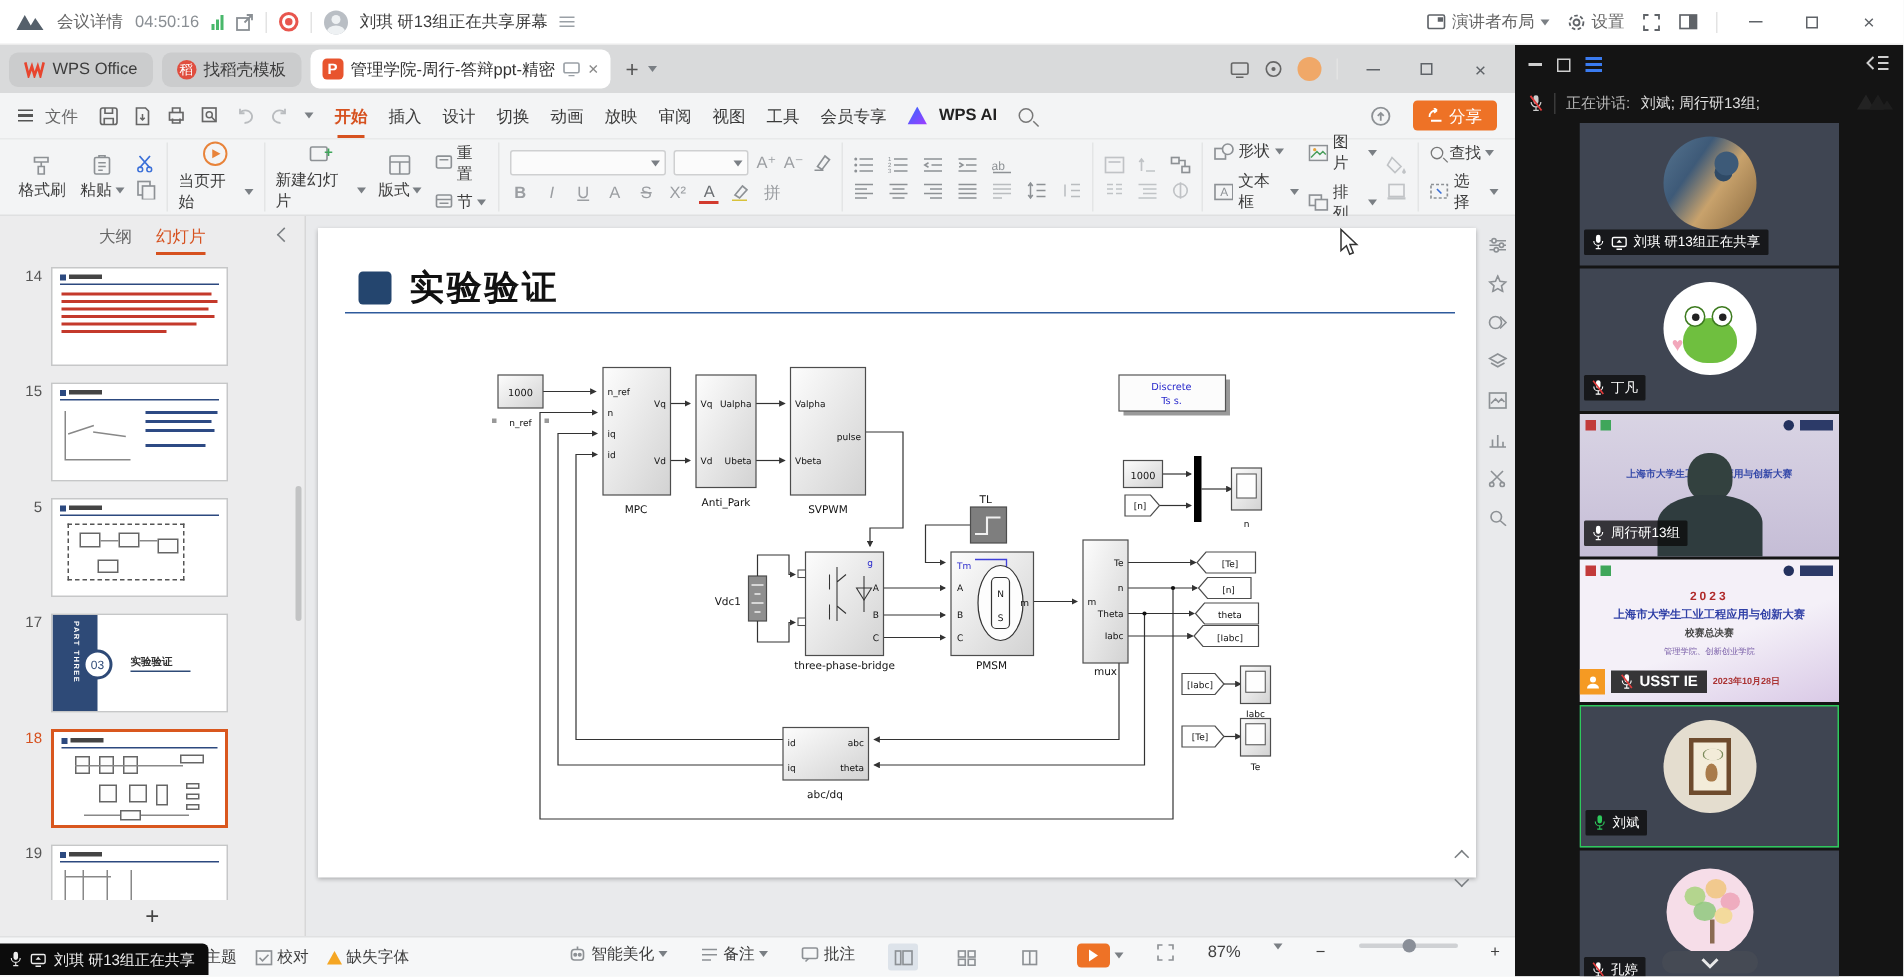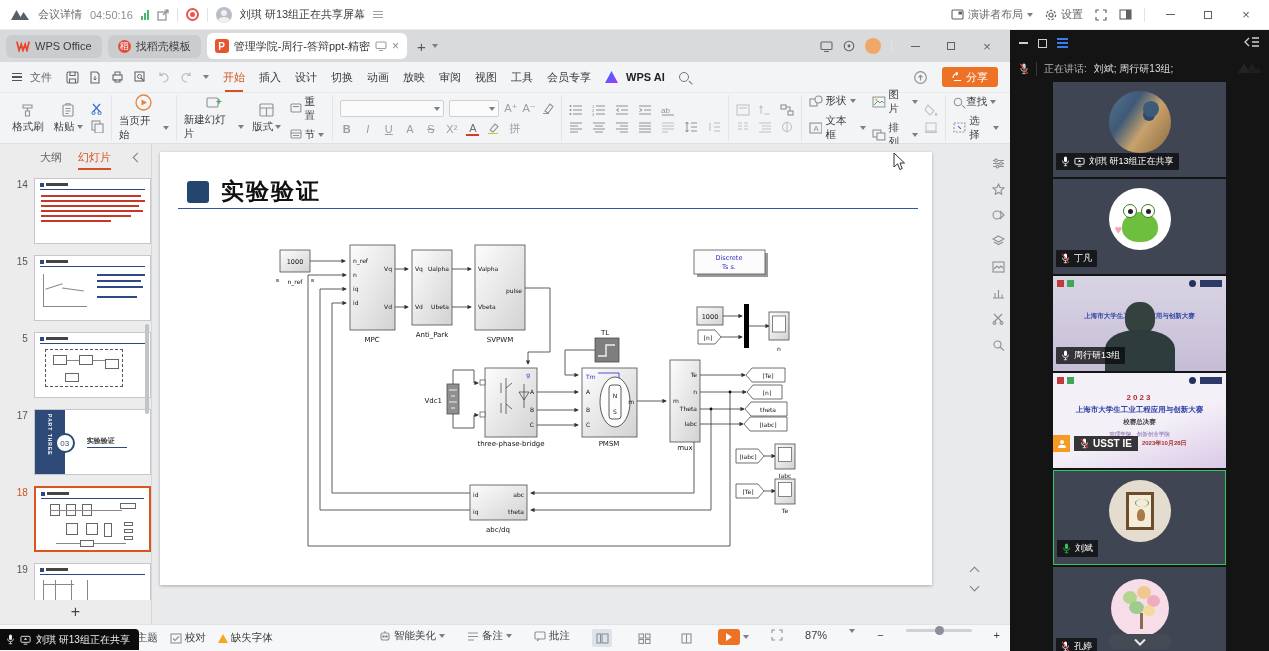--- a/index.html
+++ b/index.html
@@ -34,21 +34,21 @@
   .wlogo{width:14px;height:12px}
   .plogo{width:14px;height:14px;border-radius:3px;background:#e8542e;color:#fff;font-weight:bold;font-size:10px;display:flex;align-items:center;justify-content:center}
   .dlogo{width:13px;height:13px;border-radius:50%;background:#e04e3f;color:#fff;font-size:9px;display:flex;align-items:center;justify-content:center}
   .x-ic{color:#8a8a8a;font-size:12px;line-height:1}
   .tb-right{margin-left:auto;display:flex;align-items:center;gap:10px;padding-right:4px;color:#555}
   .av-orange{width:16px;height:16px;border-radius:50%;background:#f0a868}
   .caret{width:0;height:0;border-left:3.5px solid transparent;border-right:3.5px solid transparent;border-top:4px solid #7a7f84;display:inline-block}
 
   .menubar{height:30px;display:flex;align-items:center;gap:14px;padding:0 12px;background:#f3f4f5;flex:none}
   .mtab{color:#3a3a3a;cursor:default}
-  .mtab.active{color:#d6511f;font-weight:normal;position:relative}
+  .mtab.active{color:#d6511f;font-weight:bold;position:relative}
   .mtab.active:after{content:"";position:absolute;left:2px;right:2px;bottom:-7px;height:2px;background:#d6511f}
   .mico{display:flex;align-items:center;gap:8px;color:#666}
   .hbars{display:flex;flex-direction:column;gap:2px}
   .hbars i{width:10px;height:1.2px;background:#555}
   .sharebtn{background:#ee7226;color:#fff;border-radius:3px;height:20px;display:flex;align-items:center;gap:4px;padding:0 10px;font-size:11px}
   .searchic{width:10px;height:10px;border:1.4px solid #777;border-radius:50%;position:relative}
   .searchic:after{content:"";position:absolute;left:8px;top:9px;width:5px;height:1.4px;background:#777;transform:rotate(45deg)}
 
   .ribbon{height:52px;background:#f3f4f5;border-top:1px solid #e8e9ea;border-bottom:1px solid #dfe0e1;display:flex;align-items:stretch;padding:2px 4px;flex:none}
   .rg{display:flex;align-items:center;gap:6px;padding:0 7px;border-right:1px solid #e4e5e6}
@@ -57,21 +57,21 @@
   .rcol{display:flex;flex-direction:column;gap:5px;justify-content:center}
   .fsel{width:104px;height:17px;border:1px solid #cfd0d1;background:#fbfbfb;border-radius:2px;display:flex;align-items:center;justify-content:flex-end;padding:0 3px}
   .fsel.sm{width:50px}
   .fbtn{font-size:11px;color:#9b9ea2;min-width:13px;text-align:center}
   .fbtn b{font-weight:bold}
   .grayic{stroke:#8d9195;fill:none;stroke-width:1.1}
   .lightic{stroke:#c0c3c6;fill:none;stroke-width:1.1}
 
   .content{flex:1;display:flex;min-height:0}
   
-  .lpanel{width:152px;background:#ececed;border-right:1px solid #d7d7d8;display:flex;flex-direction:column;position:relative}
+  .lpanel{width:204px;background:#ececed;border-right:1px solid #d7d7d8;display:flex;flex-direction:column;position:relative}
   .lphead{height:26px;display:flex;align-items:center;justify-content:center;gap:16px;position:relative;font-size:11px}
   .lphead .outline{color:#666}
   .lphead .slides{color:#d6511f;position:relative}
   .lphead .slides:after{content:"";position:absolute;left:0;right:0;bottom:-5px;height:2px;background:#d6511f}
   .collapse{position:absolute;right:10px;color:#888;font-size:11px}
   .thumbs{flex:1;overflow:hidden;padding-top:8px}
   .trow{display:flex;margin-bottom:11px}
   .tnum{width:28px;text-align:right;margin-right:6px;color:#555;font-size:10px;padding-top:1px}
   .trow.sel .tnum{color:#d6511f}
   .thumb{width:118px;height:66px;background:#fff;border:1px solid #c6c7c8;position:relative;overflow:hidden}
@@ -140,21 +140,21 @@
   .pc-right{margin-left:auto}
   .speakrow{height:26px;display:flex;align-items:center;gap:7px;padding:0 9px;color:#b9b9b9;font-size:10px;flex:none;position:relative}
   .speakrow .vsep{background:#3a3a3a}
   .wm{position:absolute;right:6px;top:4px;opacity:.6}
   .tiles{width:173px;margin:0 auto;flex:1;overflow:hidden}
   .tile{height:95px;margin-bottom:2px;background:#3f4552;position:relative;overflow:hidden}
   .tile.vid{background:linear-gradient(180deg,#d9d4e4 0%,#cfc8dd 55%,#c5bdd6 100%)}
   .tile.slidebg{background:linear-gradient(160deg,#f4f0f8 55%,#d9c9e6 100%)}
   .tile.active{border:1.5px solid #2ec95c}
   .tlabel{position:absolute;left:3px;bottom:7px;background:rgba(12,12,12,.78);color:#fff;font-size:9px;display:flex;align-items:center;gap:4px;padding:2px 5px;border-radius:1px;white-space:nowrap;max-width:166px}
-  .tlabel.nolf{left:0;bottom:16px;background:transparent;padding:0}
+  .tlabel.nolf{left:0;bottom:5px;background:transparent;padding:0}
   .lpill{background:rgba(12,12,12,.82);display:flex;align-items:center;gap:4px;padding:2px 6px}
   .orangebox{width:17px;height:17px;background:#f59a23;display:flex;align-items:center;justify-content:center}
   .redtxt{color:#a33;font-size:6px;font-weight:bold}
   .circav{width:62px;height:62px;border-radius:50%;margin:9px auto 0;position:relative;overflow:hidden}
   .av-anime{background:linear-gradient(125deg,#56748f 0%,#3e5a78 32%,#c8a26c 58%,#8a6a40 100%)}
   .av-anime:after{content:"";position:absolute;left:34px;top:10px;width:16px;height:16px;border-radius:50%;background:#3d5a78;box-shadow:-2px 6px 0 -2px #2f4a66}
   .av-frog{background:#fff}
   .frogbody{position:absolute;left:13px;top:24px;width:36px;height:30px;border-radius:50% 50% 45% 45%;background:#6fbf3f}
   .eye{position:absolute;top:16px;width:14px;height:14px;border-radius:50%;background:#fff;border:1.5px solid #3c7a1e}
   .eye:after{content:"";position:absolute;left:4px;top:4px;width:5px;height:5px;border-radius:50%;background:#222}

